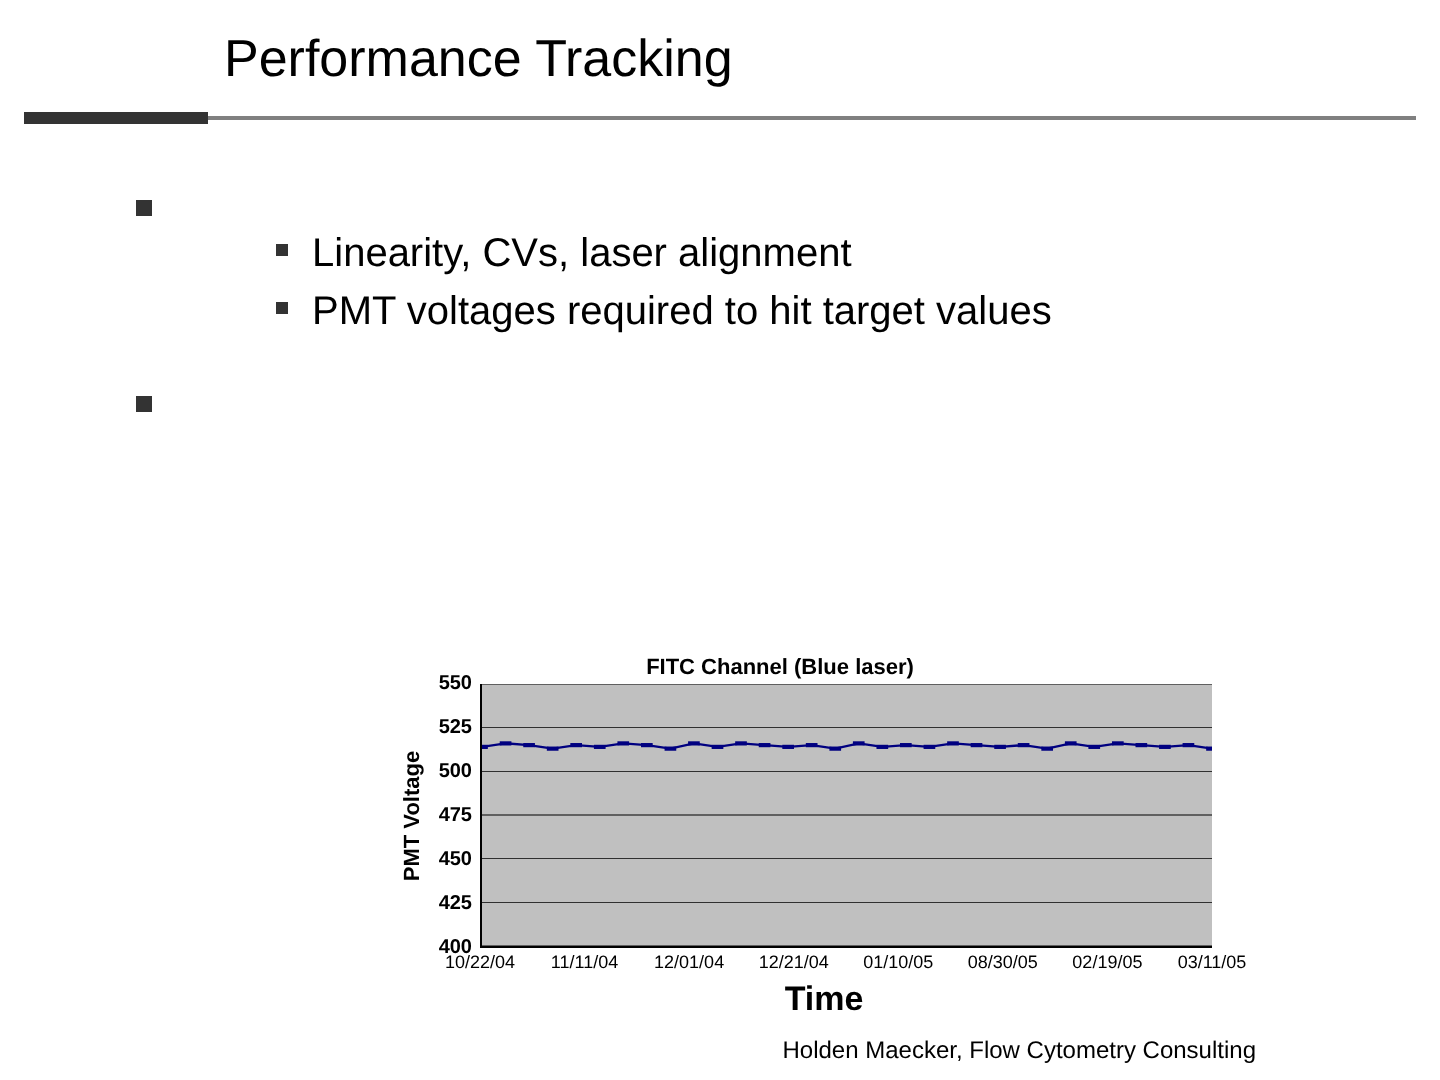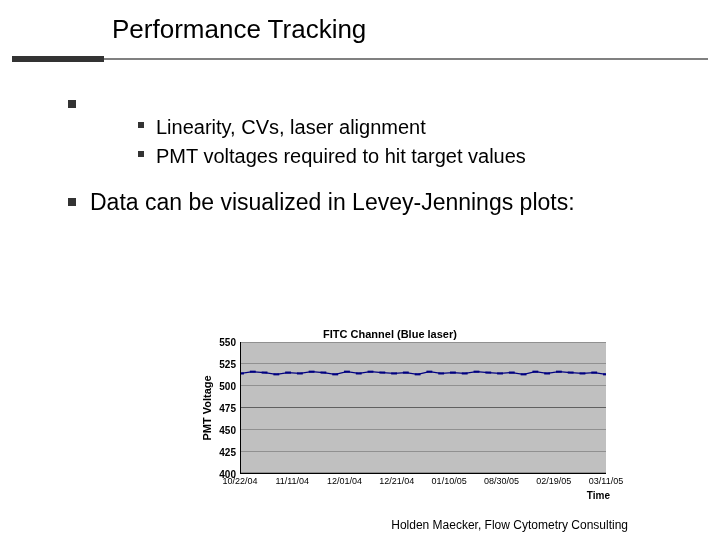--- a/index.html
+++ b/index.html
@@ -144,22 +144,22 @@
     margin-right: 4px;
     margin-top: 2px;
   }
   .xtick {
     position: absolute;
     font-size: 9px;
     transform: translateX(-50%);
     white-space: nowrap;
   }
   .xlabel {
-    text-align: right;
-    font-size: 10px;
+    text-align: center;
+    font-size: 17px;
     font-weight: 700;
     margin-top: 0;
     margin-left: 44px;
   }
 
   .footer {
     position: absolute;
     right: 12px;
     bottom: 8px;
     font-size: 12px;
@@ -183,21 +183,20 @@
         <span class="bullet-sq small"></span>
         <span>Linearity, CVs, laser alignment</span>
       </div>
       <div class="lvl2">
         <span class="bullet-sq small"></span>
         <span>PMT voltages required to hit target values</span>
       </div>
     </div>
     <div class="lvl1-wrap">
       <span class="bullet-sq"></span>
-      <div class="lvl1">Data can be visualized in Levey-Jennings plots:</div>
     </div>
   </div>
 
   <div class="chart-wrap">
     <div class="chart-title">FITC Channel (Blue laser)</div>
     <div class="chart-area">
       <div class="ylabel">PMT Voltage</div>
       <div class="yticks" id="yticks">
           <div class="ytick" style="top: 100%;">400</div>
           <div class="ytick" style="top: 83.3333%;">425</div>

